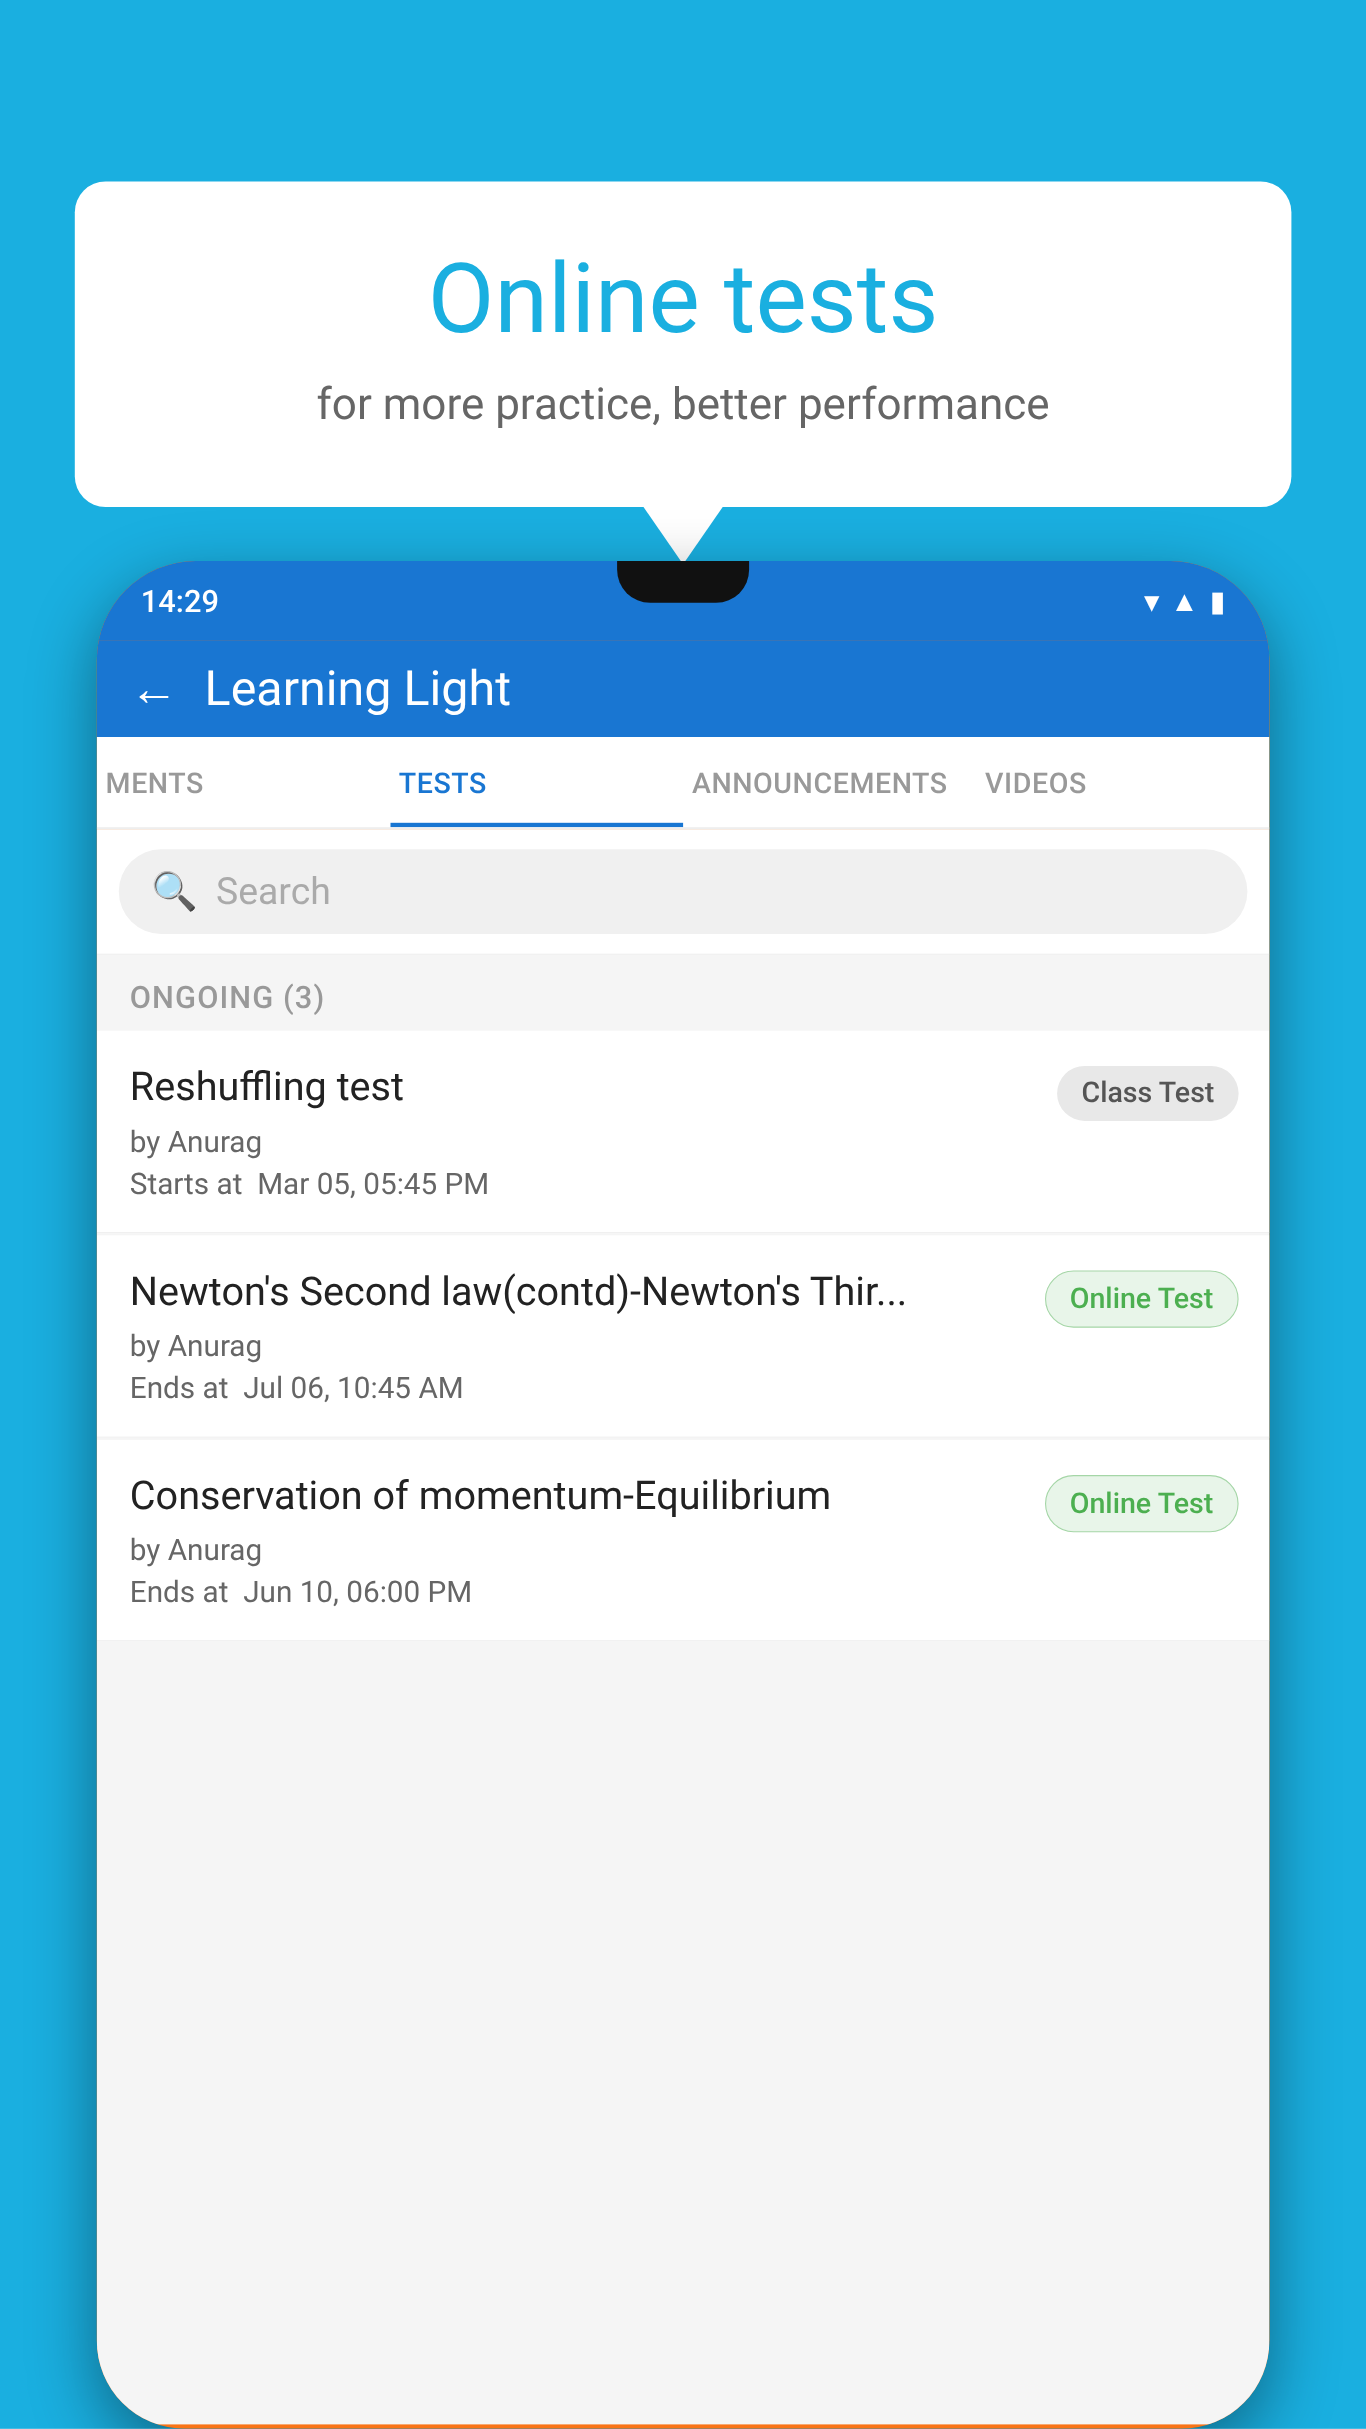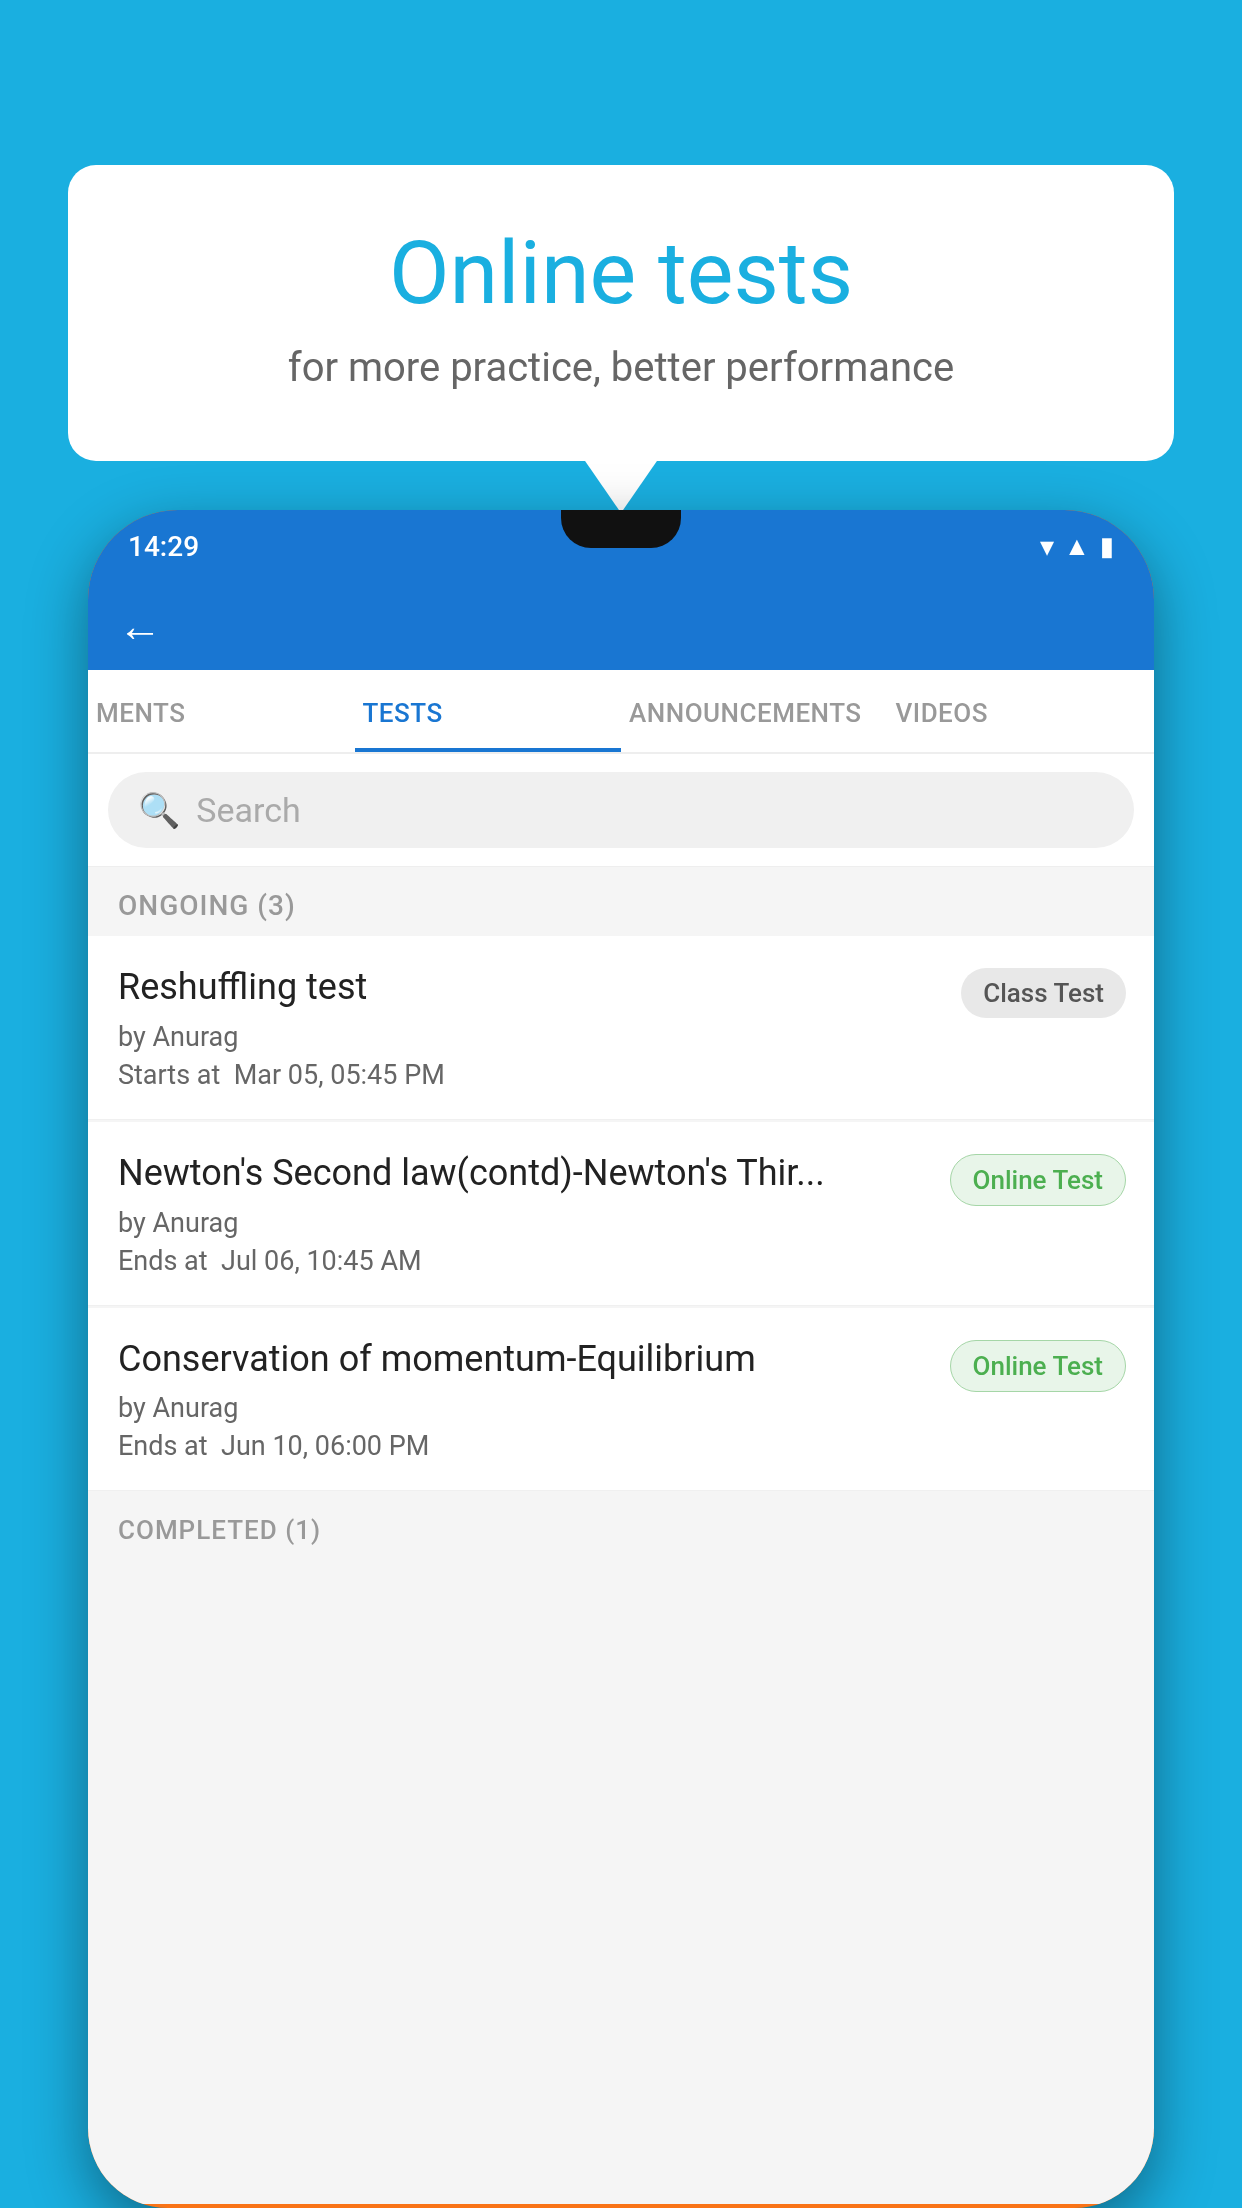--- a/index.html
+++ b/index.html
@@ -271,20 +271,21 @@
     <span class="status-time">14:29</span>
     <div class="status-icons">
       <span class="status-icon wifi-icon"></span>
       <span class="status-icon signal-icon"></span>
       <span class="status-icon battery-icon"></span>
     </div>
   </div>
 
   <div class="app-header">
     <span class="back-arrow">←</span>
+    <span class="app-title">Learning Light</span>
   </div>
 
   <div class="tabs-bar">
     <div class="tab-item">MENTS</div>
     <div class="tab-item active">TESTS</div>
     <div class="tab-item">ANNOUNCEMENTS</div>
     <div class="tab-item">VIDEOS</div>
   </div>
 
   <div class="phone-content">
@@ -324,16 +325,15 @@
       <div class="test-item-content">
         <div class="test-item-name">Conservation of momentum-Equilibrium</div>
         <div class="test-item-author">by Anurag</div>
         <div class="test-item-time">
           <span>Ends at</span>&nbsp;&nbsp;<span>Jun 10, 06:00 PM</span>
         </div>
       </div>
       <div class="test-badge badge-online">Online Test</div>
     </div>
 
-    <div class="completed-header">COMPLETED (1)</div>
 
   </div>
 </div>
 
 </body></html>

